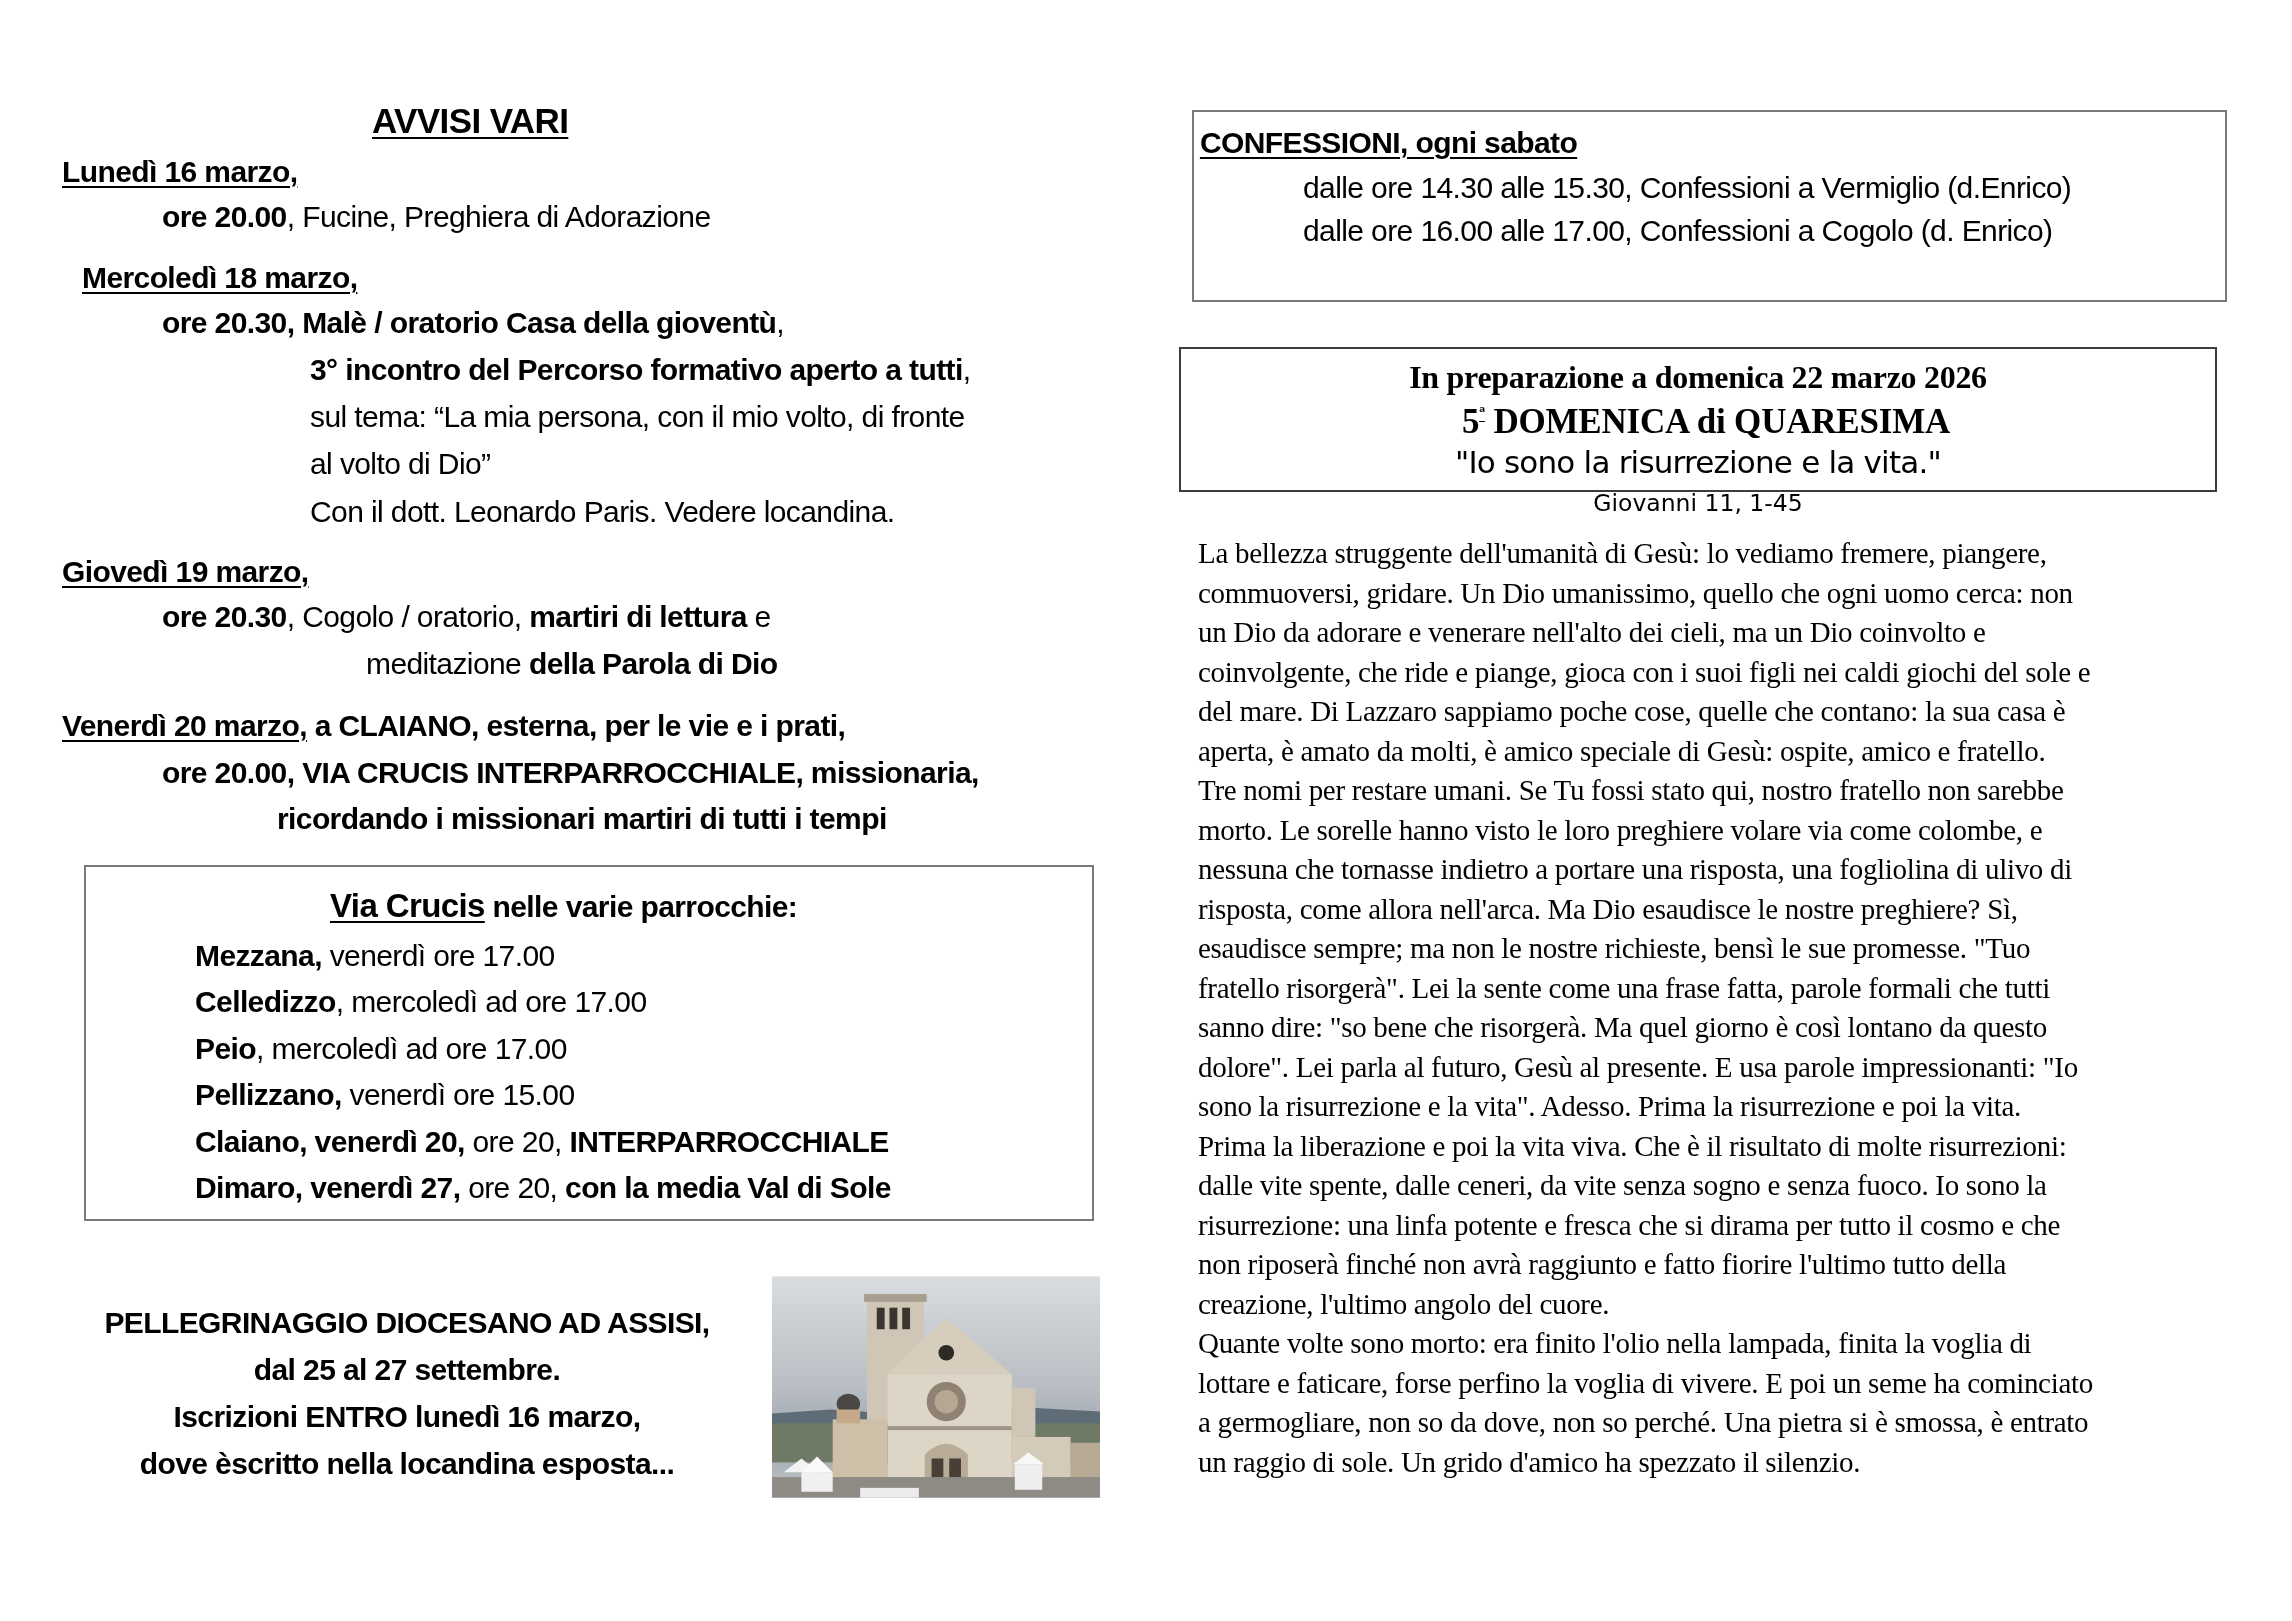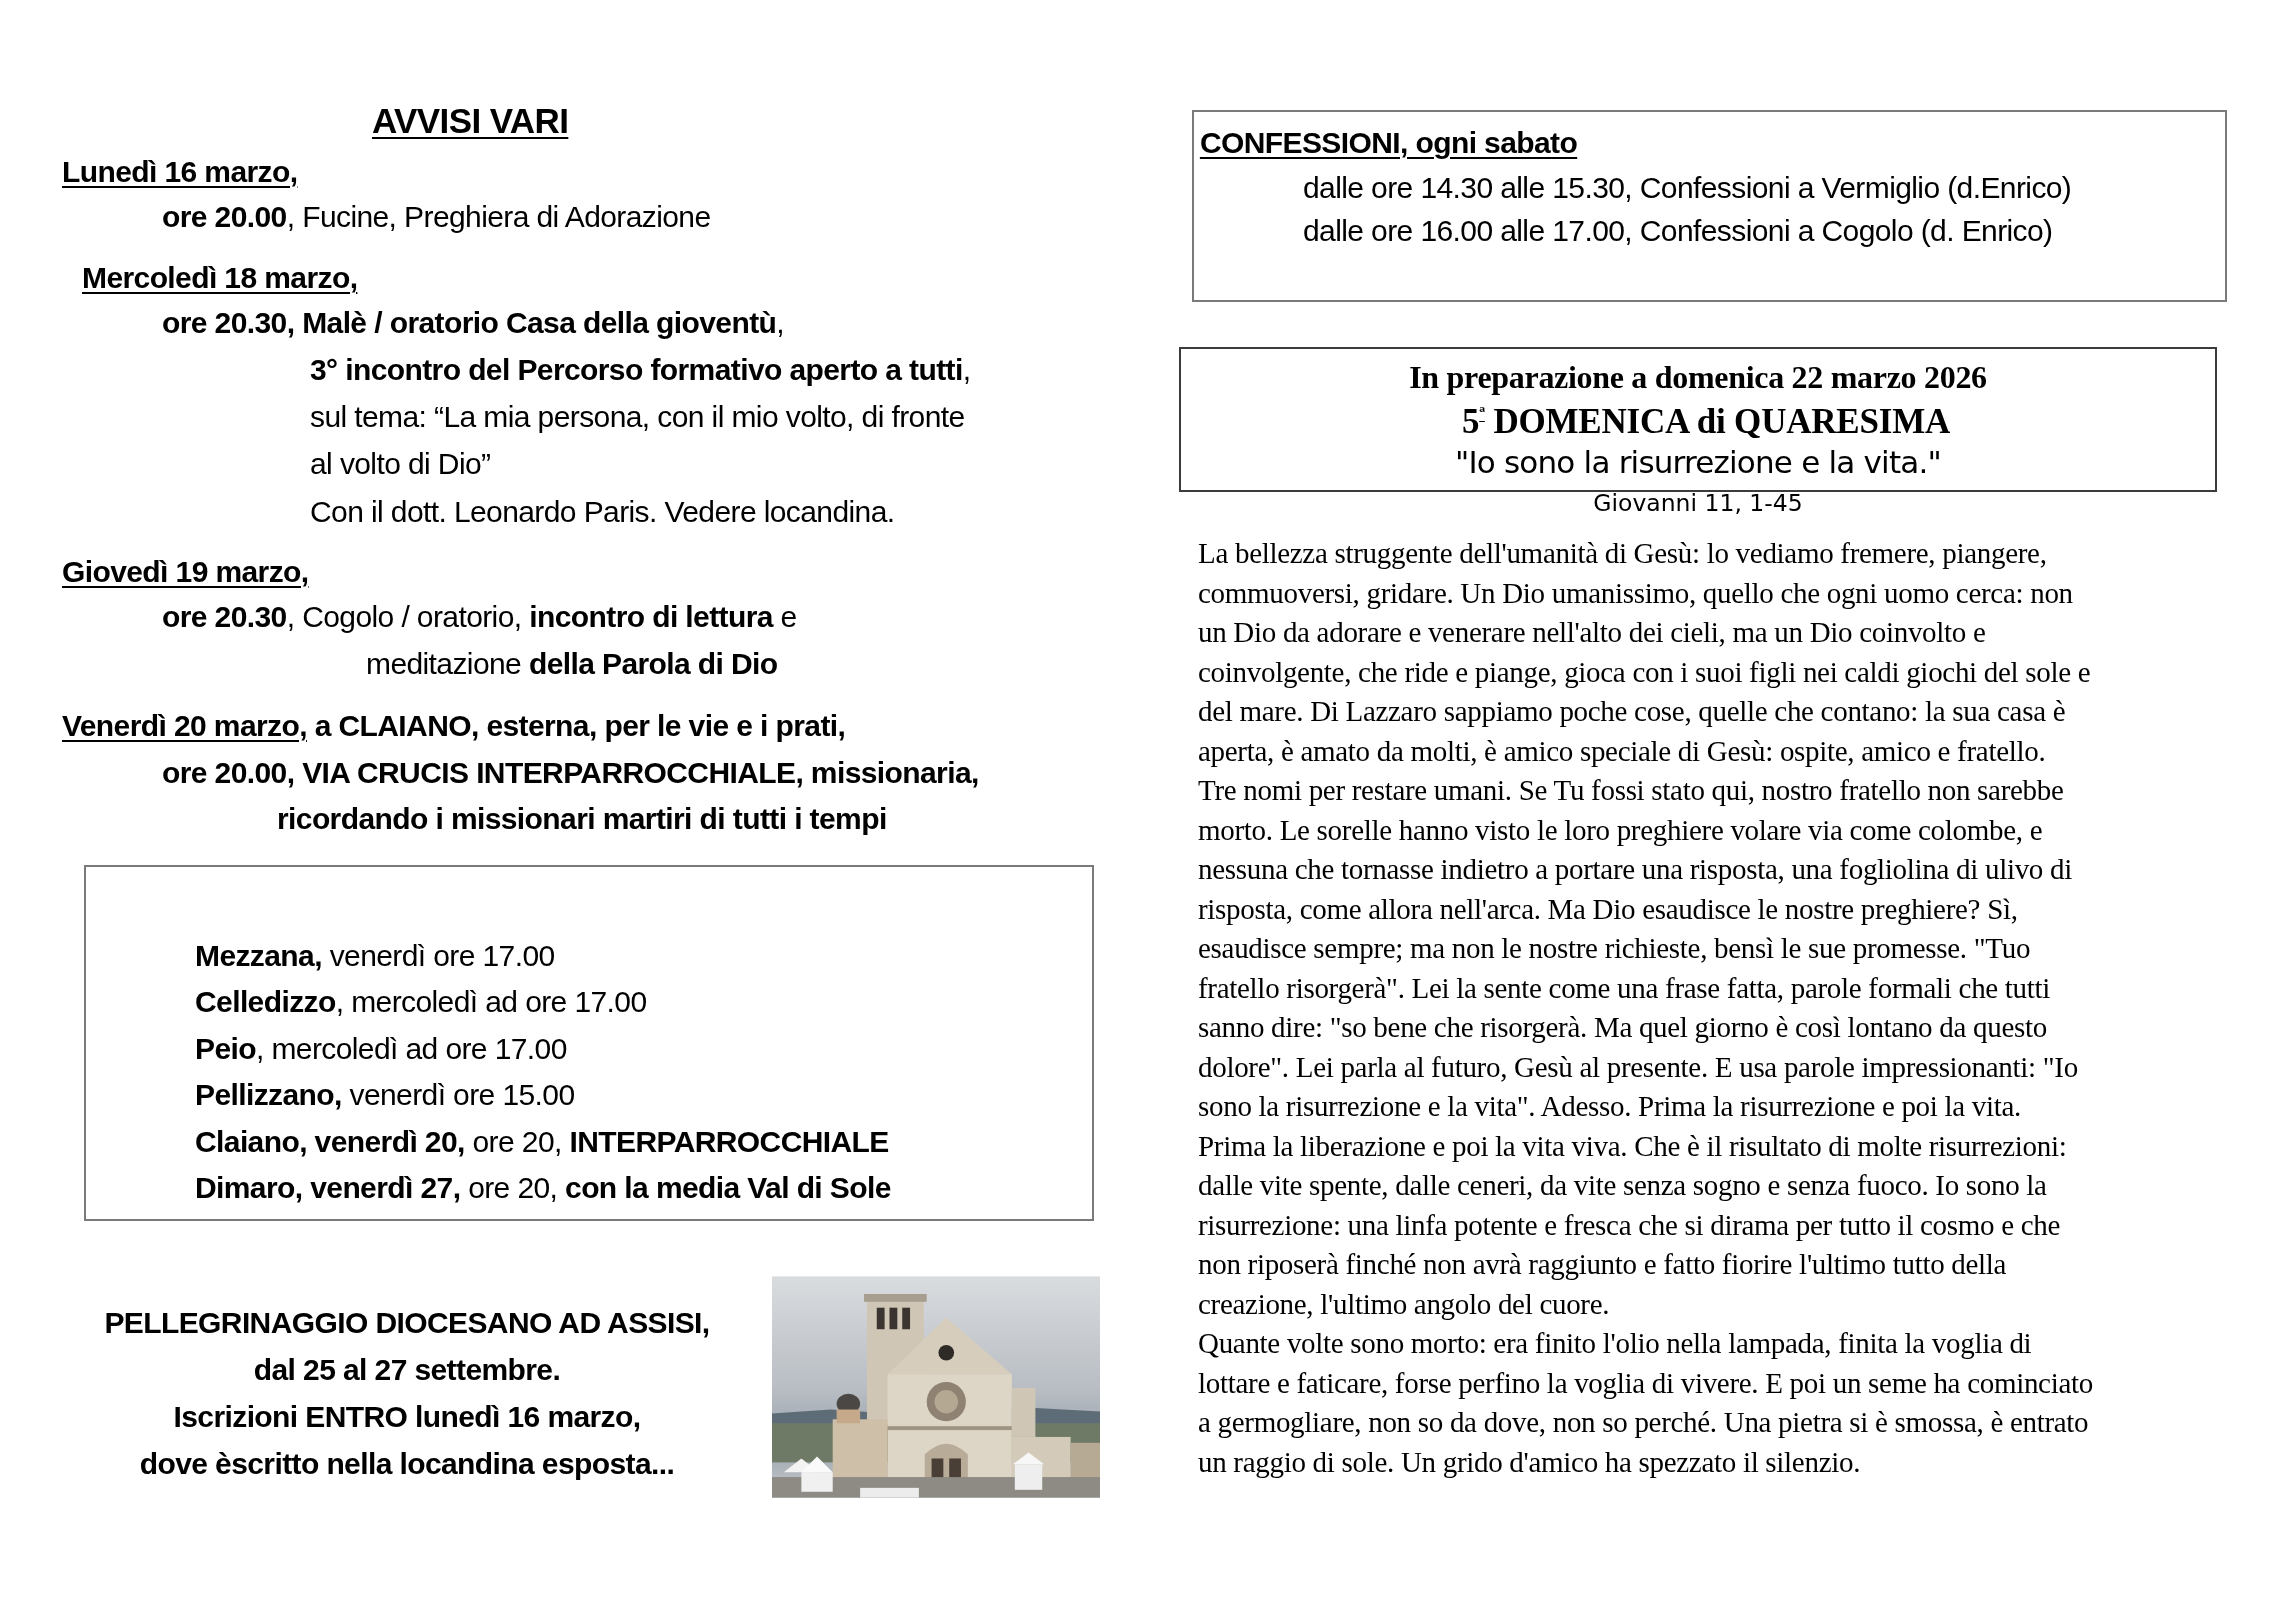--- a/index.html
+++ b/index.html
@@ -35,34 +35,37 @@
   </div>
   <div class="ln L" style="left:310px; top:355px;">
     <span class="b">3° incontro del Percorso formativo aperto a tutti</span><span>,</span>
   </div>
   <div class="ln L" style="left:310px; top:402px;">sul tema: “La mia persona, con il mio volto, di fronte</div>
   <div class="ln L" style="left:310px; top:449px;">al volto di Dio”</div>
   <div class="ln L" style="left:310px; top:497px;">Con il dott. Leonardo Paris. Vedere locandina.</div>
 
   <div class="ln L b u" style="left:62px; top:557px;">Giovedì 19 marzo,</div>
   <div class="ln L" style="left:162px; top:602px;">
-    <span class="b">ore 20.30</span><span>, Cogolo / oratorio, </span><span class="b">incontro di lettura</span><span> e</span>
+    <span class="b">ore 20.30</span><span>, Cogolo / oratorio, </span><span class="b">martiri di lettura</span><span> e</span>
   </div>
   <div class="ln L" style="left:366px; top:649px;">
     <span>meditazione </span><span class="b">della Parola di Dio</span>
   </div>
 
   <div class="ln L b" style="left:62px; top:711px;">
     <span class="u">Venerdì 20 marzo,</span><span> a CLAIANO, esterna, per le vie e i prati,</span>
   </div>
   <div class="ln L b" style="left:162px; top:758px;">ore 20.00, VIA CRUCIS INTERPARROCCHIALE, missionaria,</div>
   <div class="ln L b" style="left:277px; top:804px;">ricordando i missionari martiri di tutti i tempi</div>
 </div>
 
 <div class="box vc-box">
+  <div class="ln L b" style="left:244px; top:21.6px; font-size:33px;">
+    <span class="u">Via Crucis</span><span style="font-size:30px;"> nelle varie parrocchie:</span>
+  </div>
   <div class="ln L" style="left:109px; top:74px;">
     <span class="b">Mezzana,</span><span> venerdì ore 17.00</span><span class="b"></span>
   </div>
   <div class="ln L" style="left:109px; top:120px;">
     <span class="b">Celledizzo</span><span>, mercoledì ad ore 17.00</span><span class="b"></span>
   </div>
   <div class="ln L" style="left:109px; top:167px;">
     <span class="b">Peio</span><span>, mercoledì ad ore 17.00</span><span class="b"></span>
   </div>
   <div class="ln L" style="left:109px; top:213px;">

